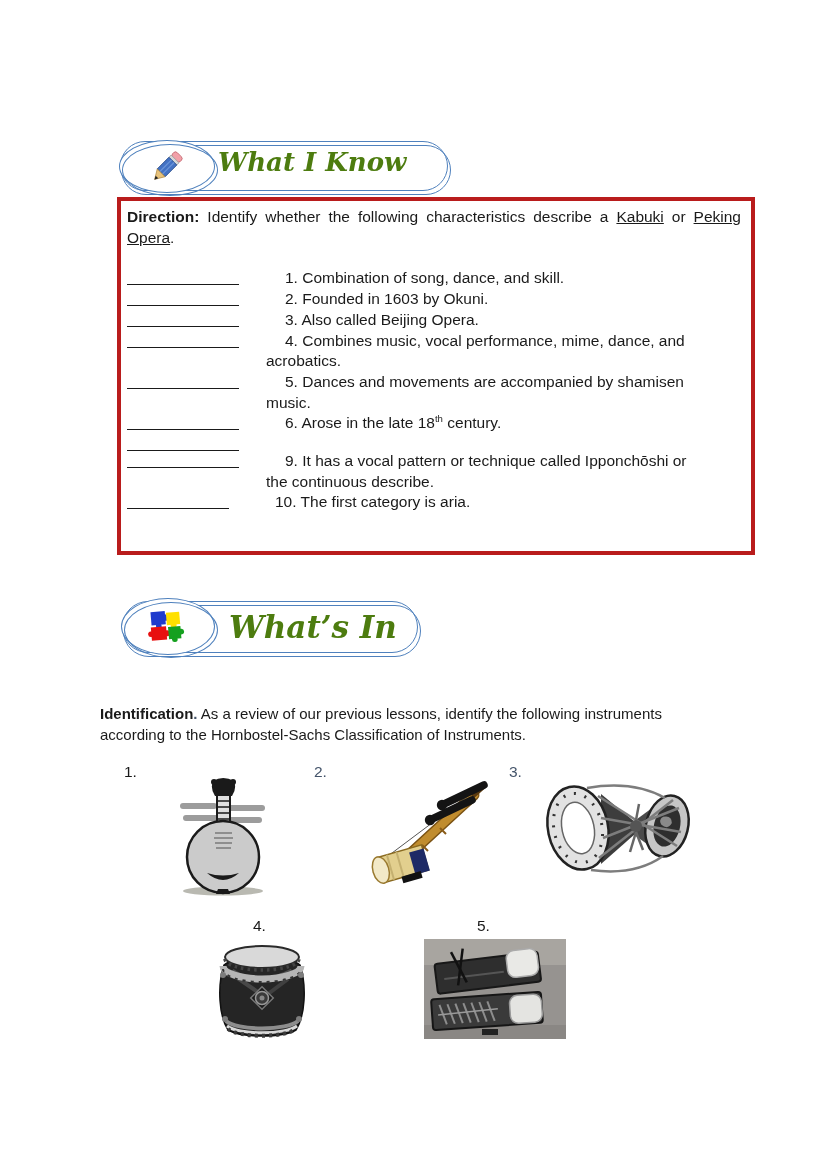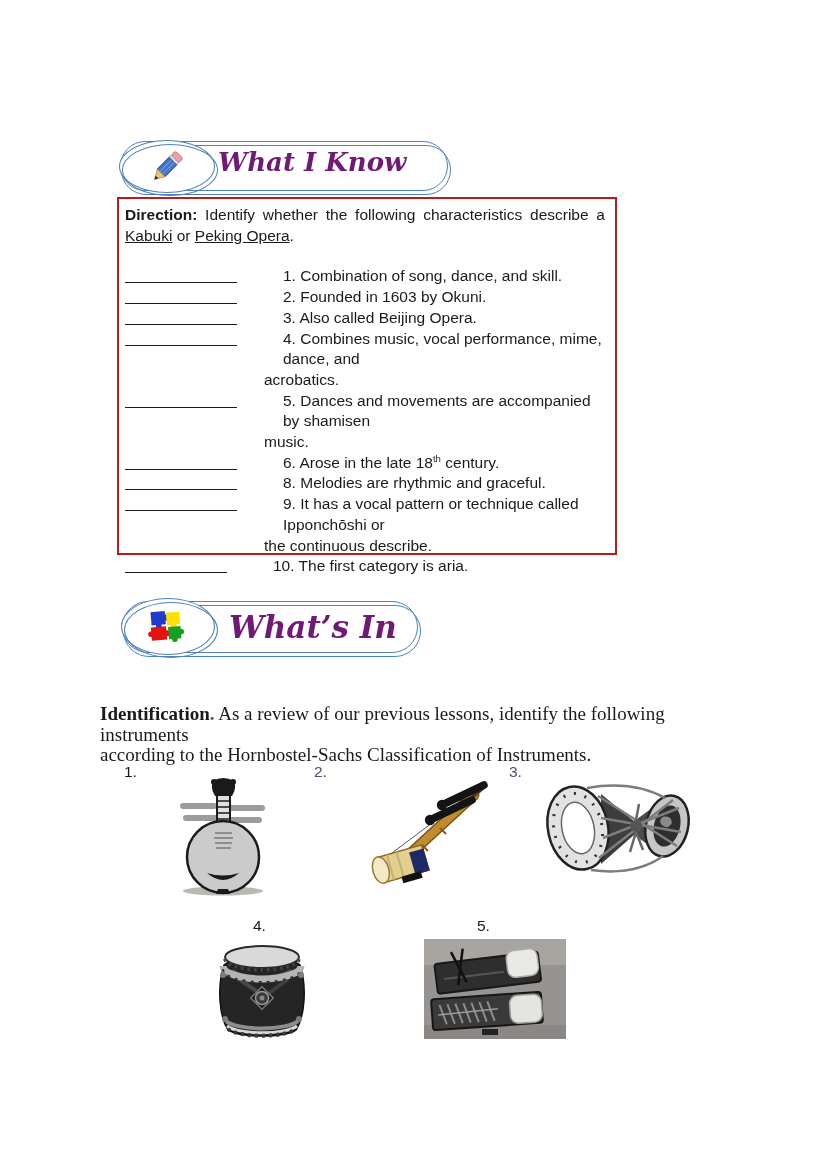--- a/index.html
+++ b/index.html
@@ -8,45 +8,45 @@
 
   
   .pill{position:absolute;border:1.6px solid #4f81bd;border-radius:26px;background:#fff;}
   .pill::after{content:"";position:absolute;left:0px;right:-4px;top:3px;bottom:-5px;
                border:1.2px solid #4f81bd;border-radius:26px;pointer-events:none;}
   .oval{position:absolute;border:1.6px solid #4f81bd;border-radius:50%;background:#fff;
         display:flex;align-items:center;justify-content:center;}
   .oval::after{content:"";position:absolute;left:2px;right:-4px;top:3px;bottom:-4px;
                border:1.1px solid #4f81bd;border-radius:50%;pointer-events:none;}
   .banner-title{position:absolute;font-family:"DejaVu Serif",serif;font-weight:bold;
-                font-style:italic;color:#701a75;white-space:nowrap;}
+                font-style:italic;color:#4d7c0f;white-space:nowrap;}
 
   .know-pill{left:120px;top:141px;width:326px;height:48px;}
   .know-oval{left:119px;top:140px;width:94px;height:51px;}
   .know-title{left:218px;top:147px;font-size:26px;}
 
   .whats-pill{left:122px;top:601px;width:294px;height:50px;}
   .whats-oval{left:121px;top:598px;width:92px;height:55px;}
   .whats-title{left:229px;top:609px;font-size:31px;}
 
   
-  .direction-box{position:absolute;left:117px;top:197px;width:500px;height:358px;
-                 box-sizing:border-box;border:2px solid #b91c1c;background:#fff;
+  .direction-box{position:absolute;left:117px;top:197px;width:638px;height:358px;
+                 box-sizing:border-box;border:4px solid #b91c1c;background:#fff;
                  padding:6px 10px 0 6px;font-size:15.5px;line-height:20.7px;}
   .direction{margin:0 0 20px 0;text-align:justify;}
   .direction b{font-weight:bold;}
   .u{text-decoration:underline;}
   .q{display:flex;align-items:flex-start;gap:44px;}
   .blank{flex:none;height:16px;border-bottom:1.3px solid #1a1a1a;}
   .q-text{margin-left:2px;}
   .q-cont{margin-left:139px;}
   sup{font-size:62%;line-height:0;vertical-align:super;}
 
   
-  .ident{position:absolute;left:100px;top:704px;width:632px;font-size:19px;line-height:20.6px;font-family:Liberation Serif, serif;}
+  .ident{position:absolute;left:100px;top:704px;width:632px;font-size:15px;line-height:20.6px;}
   .ident b{font-weight:bold;}
   .blue-dot{color:#44546a;font-weight:bold;}
 
   
   .ins-label{position:absolute;font-size:15.5px;}
   .ins-img{position:absolute;}
   .ins-img svg{display:block;width:100%;height:100%;}
 
   .footer{position:absolute;left:0;top:1166px;width:100%;text-align:center;
           color:#cdcdcd;font-size:15.5px;}
@@ -96,21 +96,20 @@
           <span class="blank" style="width: 112px;"></span>
           <span class="q-text">5. Dances and movements are accompanied by shamisen</span>
         </div>
         <div class="q-cont">music.</div>
         <div class="q">
           <span class="blank" style="width: 112px;"></span>
           <span class="q-text">6. Arose in the late 18<sup>th</sup> century.</span>
         </div>
         <div class="q">
           <span class="blank" style="width: 112px;"></span>
-          <span class="q-text">8. Melodies are rhythmic and graceful.</span>
         </div>
         <div class="q">
           <span class="blank" style="width: 112px;"></span>
           <span class="q-text">9. It has a vocal pattern or technique called Ipponchōshi or</span>
         </div>
         <div class="q-cont">the continuous describe.</div>
         <div class="q">
           <span class="blank" style="width: 102px;"></span>
           <span class="q-text">10. The first category is aria.</span>
         </div>

